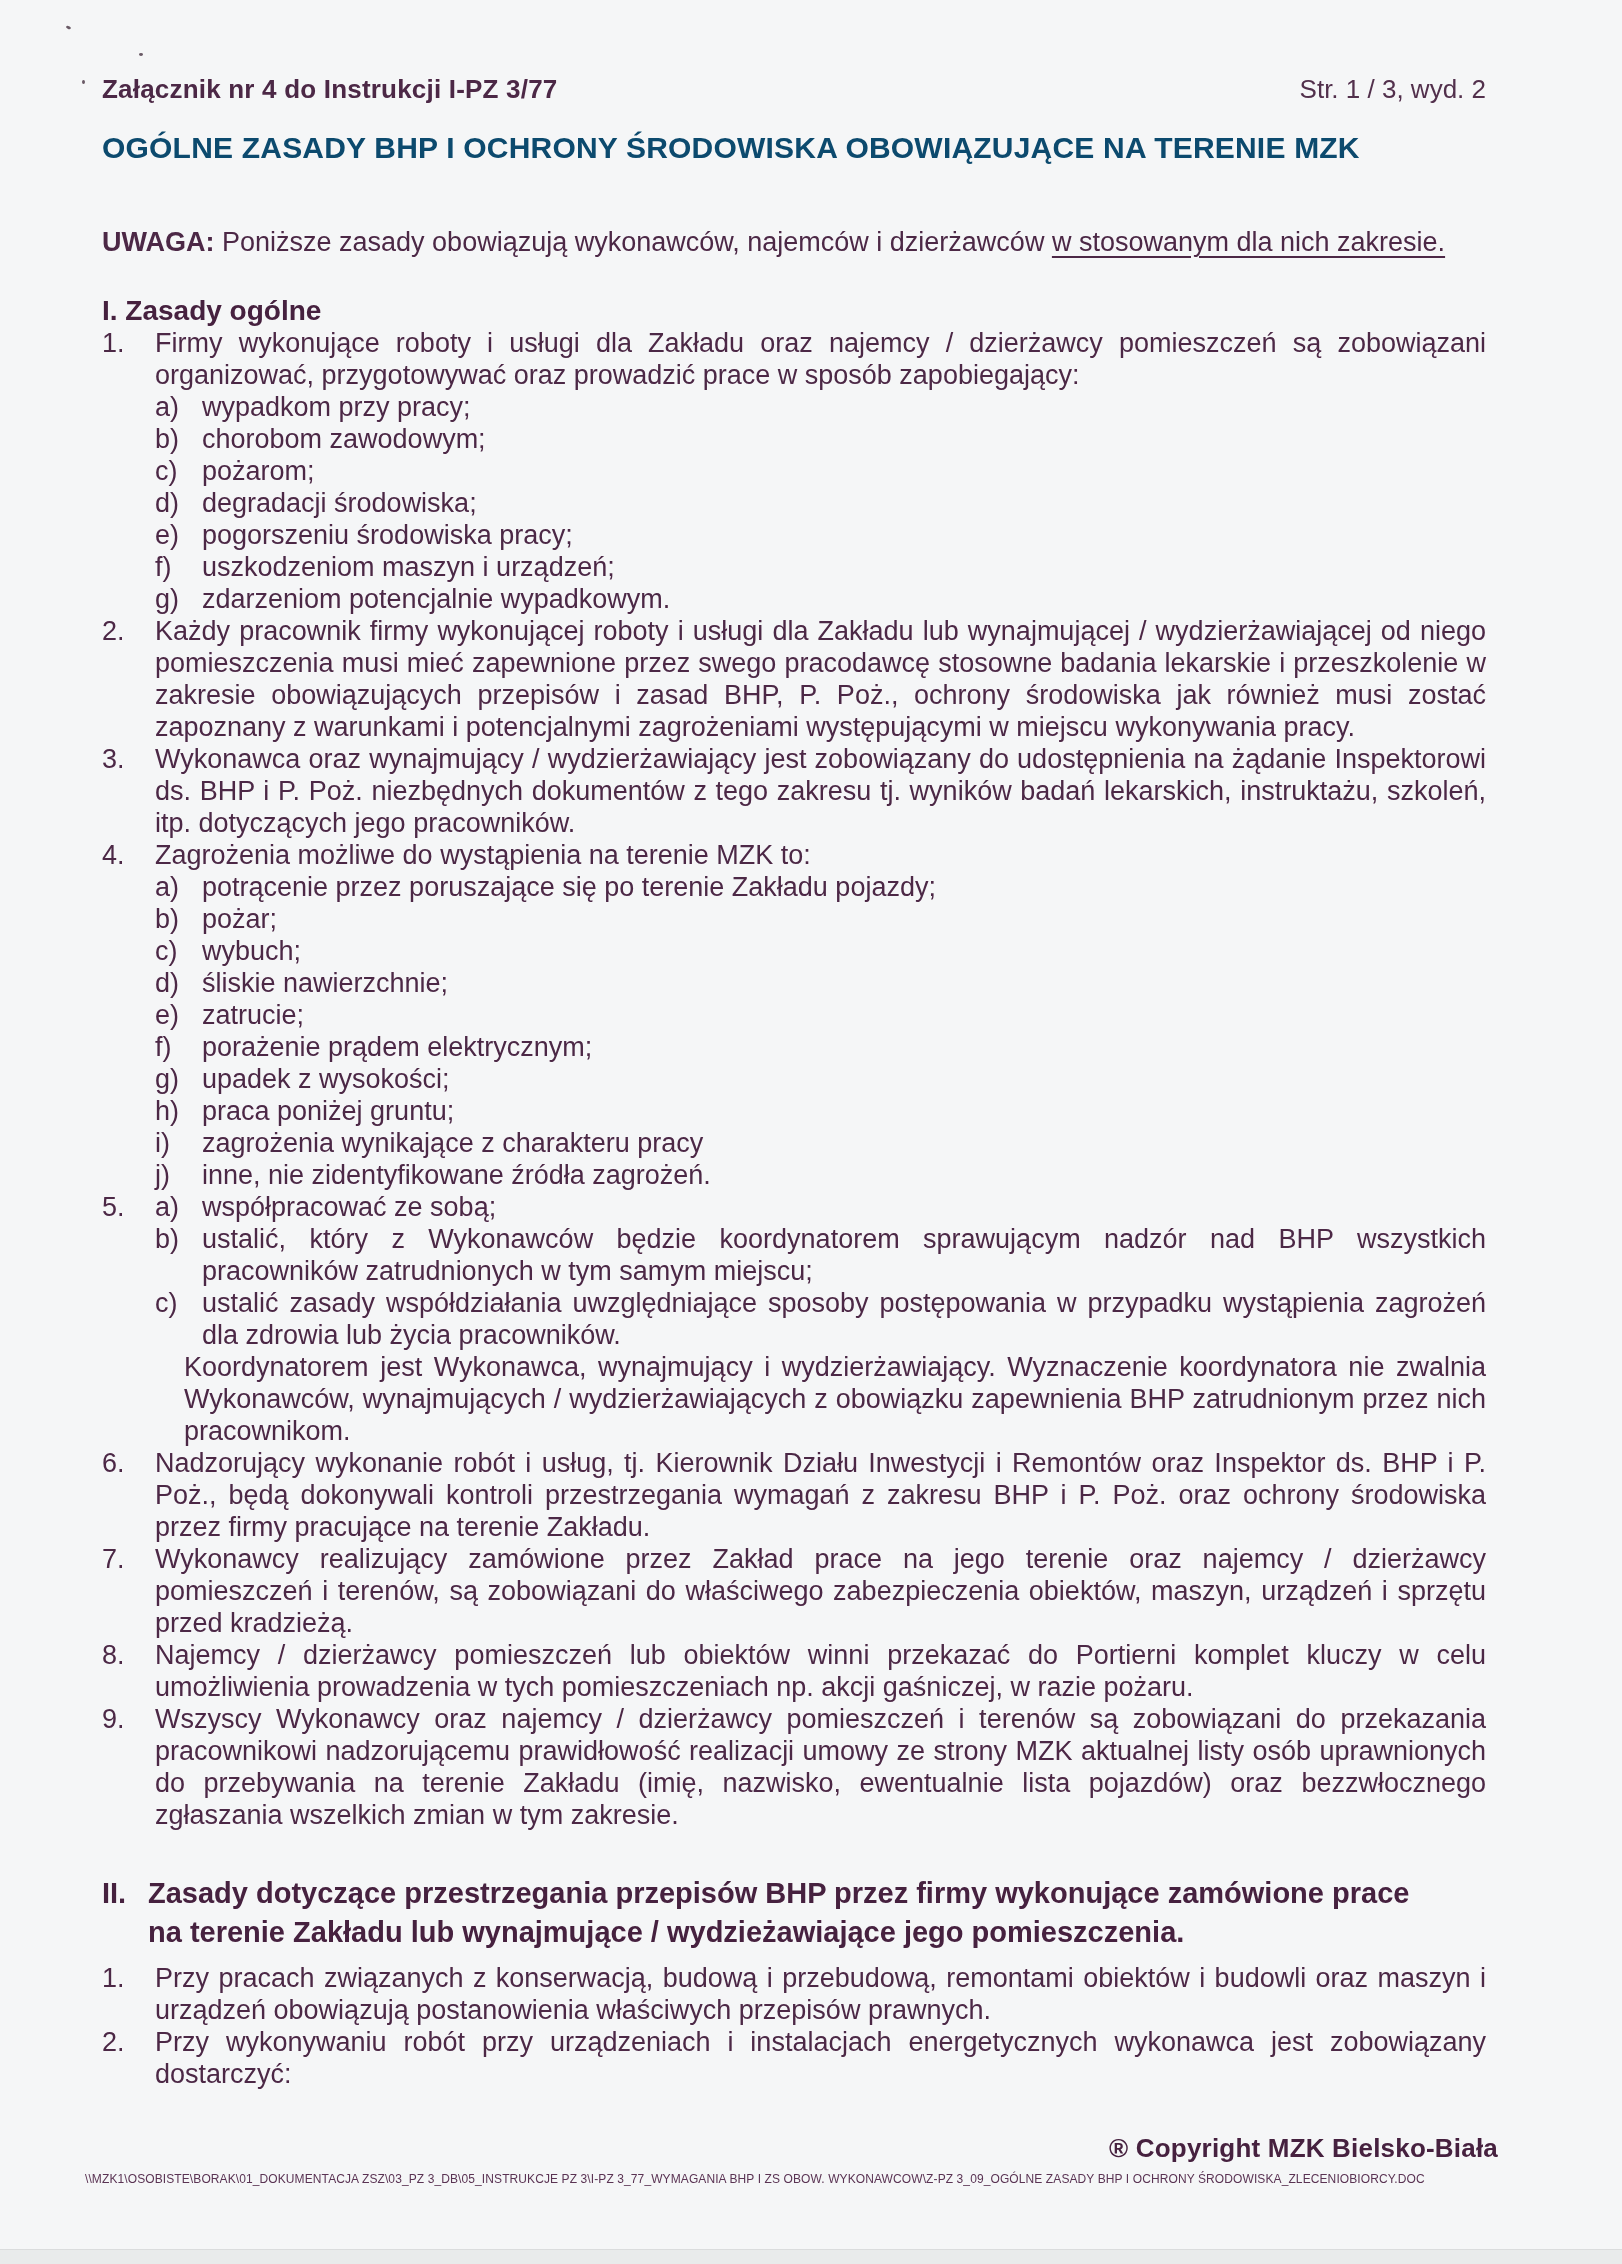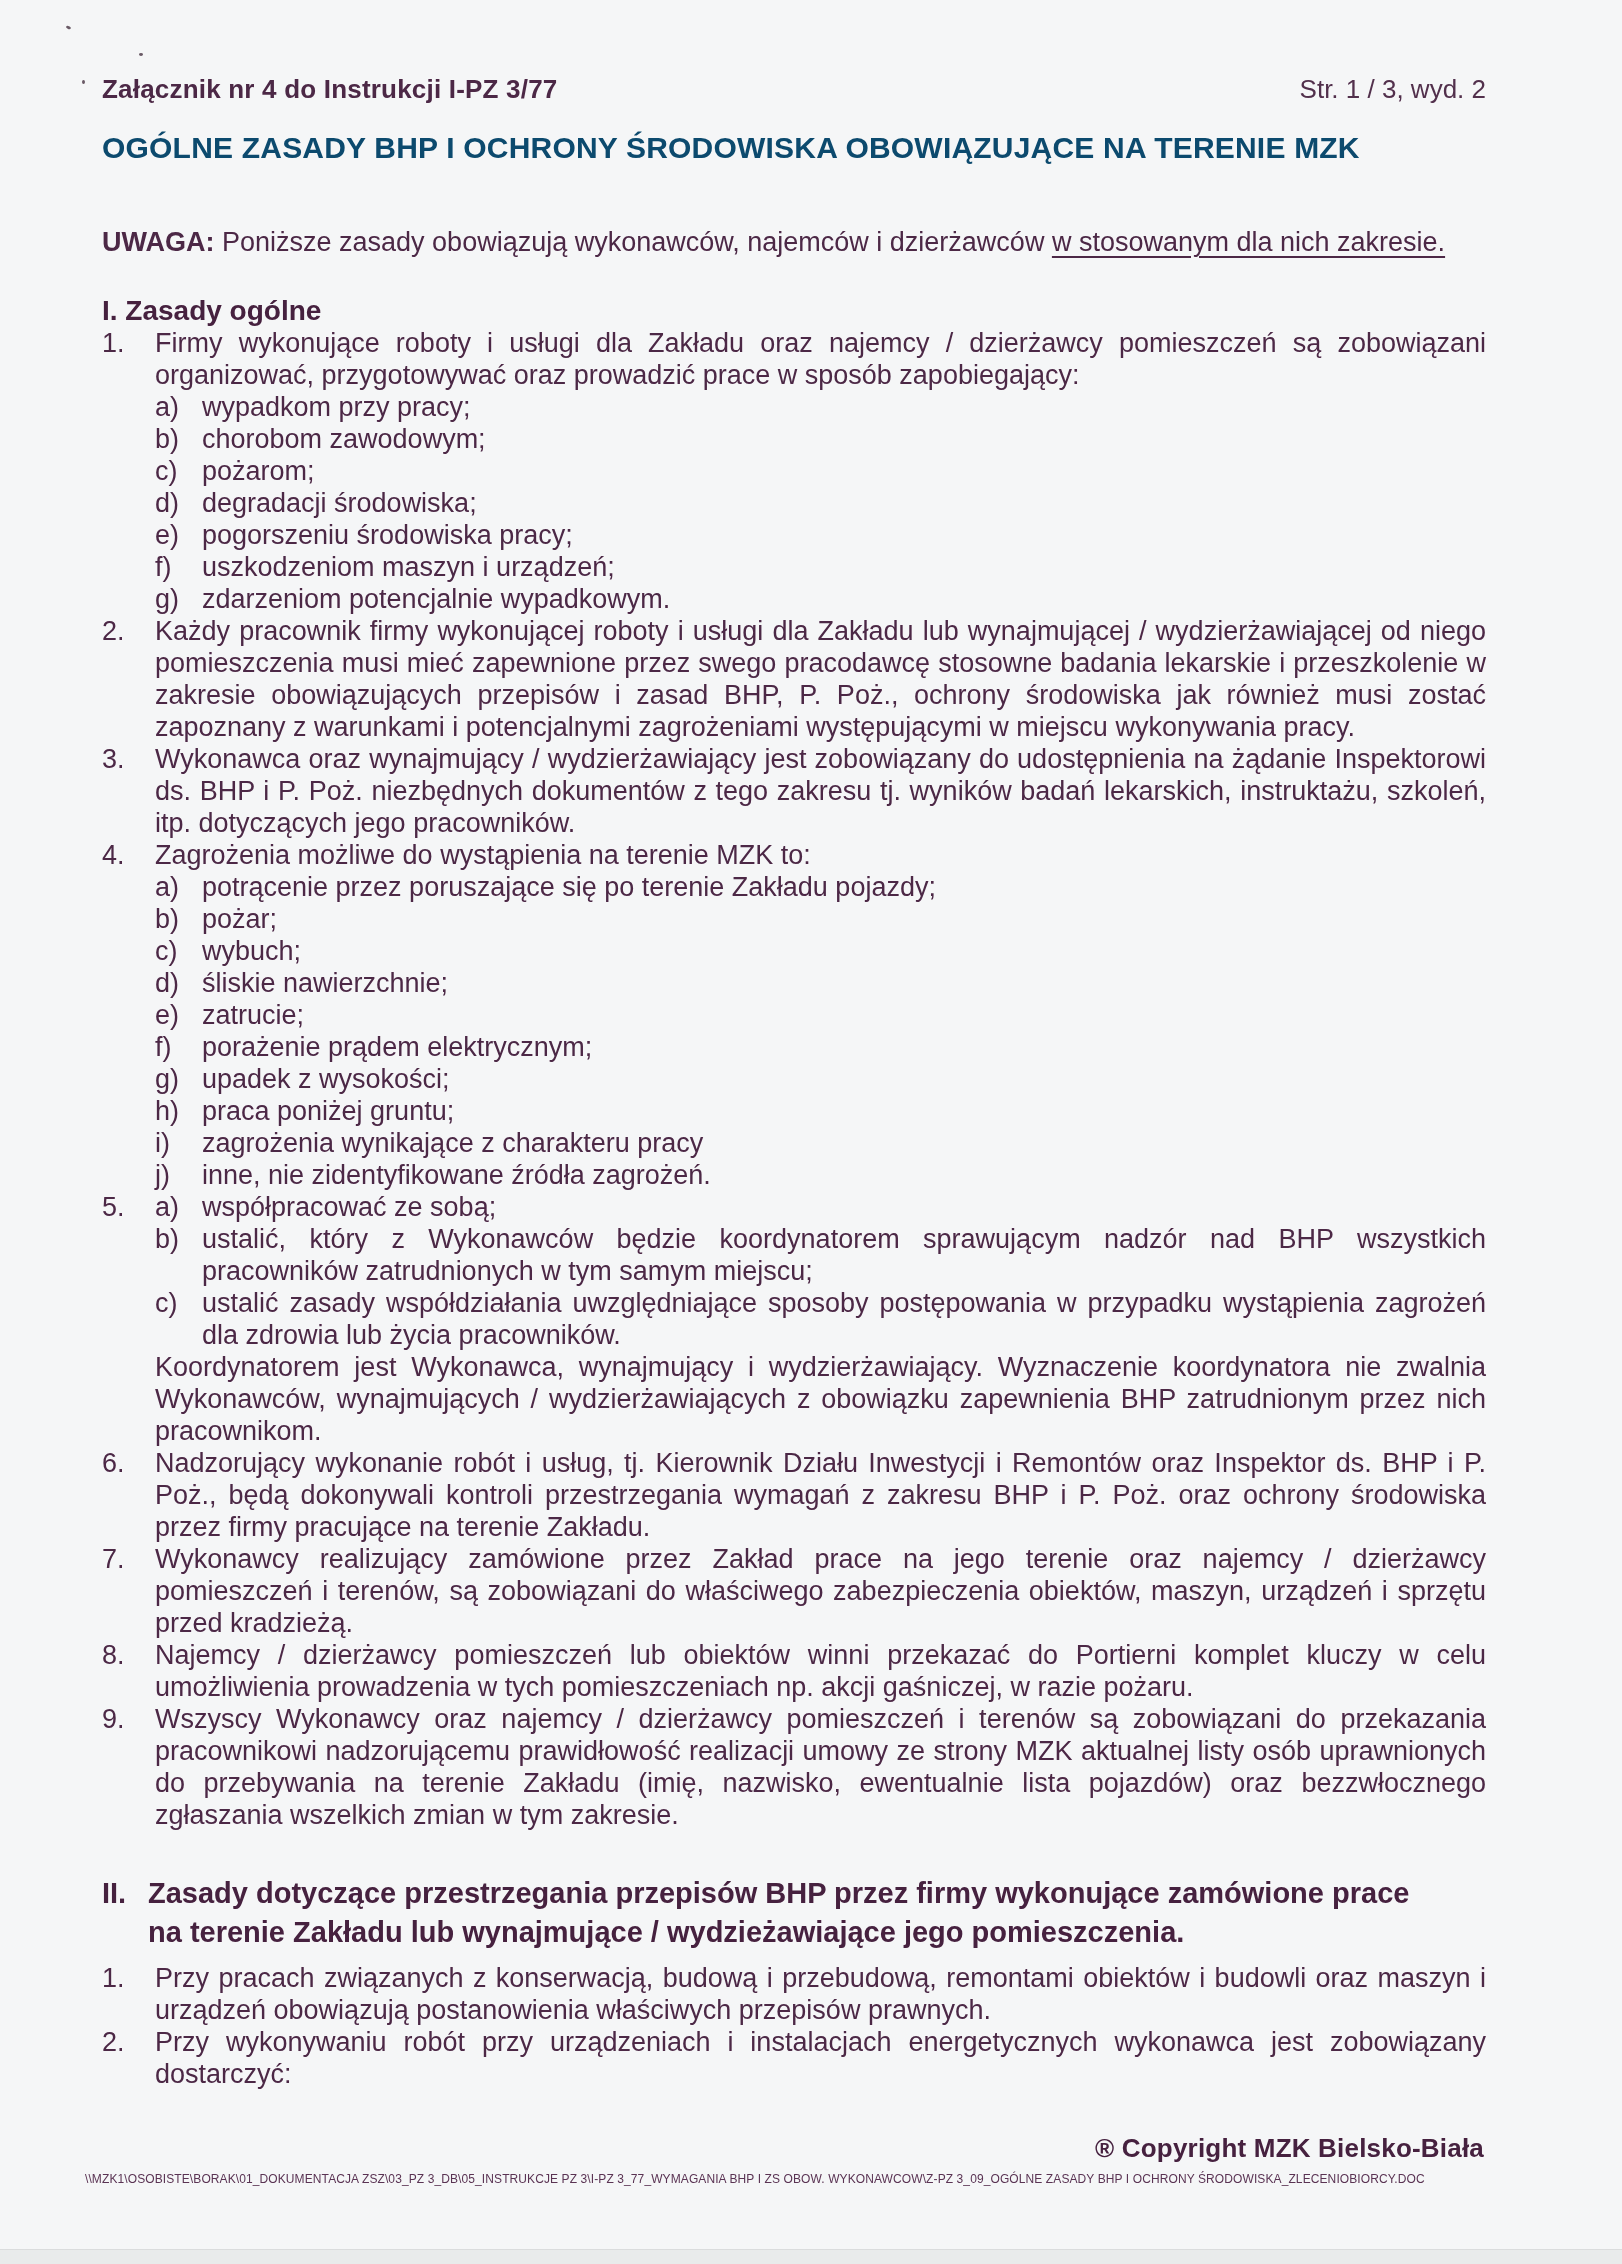--- a/index.html
+++ b/index.html
@@ -46,24 +46,24 @@
   .sec2-heading .num{width:46px;flex-shrink:0;}
   .sec2-heading .txt{flex:1;max-width:1271px;}
   .list{margin-top:0;}
   .item{display:flex;font-size:27px;line-height:32px;}
   .item .num{width:53px;flex-shrink:0;}
   .item .body{flex:1;min-width:0;}
   .item .txt{text-align:justify;}
   .sub{display:flex;}
   .sub .letter{width:47px;flex-shrink:0;}
   .sub .txt{flex:1;text-align:justify;}
-  .note{text-align:justify;}
+  .note{text-align:justify;margin-left:29px;}
   .sec2-list{margin-top:9.7px;}
   .copyright{
-    position:absolute;right:138px;top:2133px;
+    position:absolute;right:124px;top:2133px;
     font-size:26px;font-weight:bold;color:#46213f;letter-spacing:0.2px;
   }
   .file-path{
     position:absolute;left:85px;top:2172px;
     font-size:12px;color:#5a3353;white-space:nowrap;letter-spacing:0.1px;
   }
   .bottom-strip{
     position:absolute;left:0;right:0;bottom:0;height:14.6px;
     background:#e9ebeb;border-top:1px solid #dadcdd;
   }

